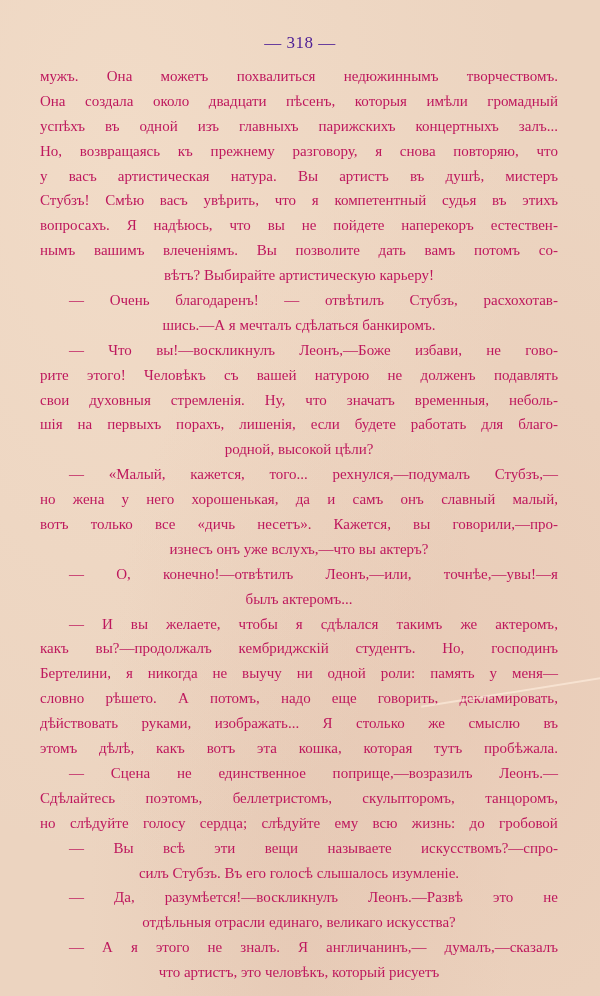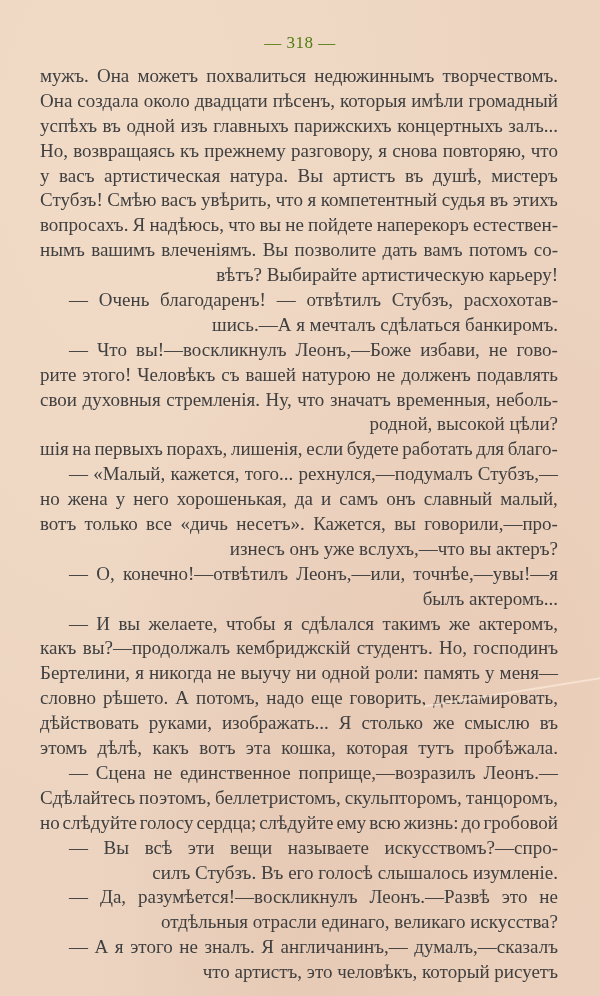--- a/index.html
+++ b/index.html
@@ -13,33 +13,33 @@
     position: relative;
     font-family: "DejaVu Serif", serif;
     color: #3b302c;
   }
   .page {
     position: absolute; left: 0; top: 0; width: 600px; height: 996px;
   }
   .page-number {
     position: absolute; top: 33px; left: 0; width: 600px;
     text-align: center; font-size: 17px; letter-spacing: 0.5px;
-    font-family: "Liberation Serif", serif; color: #4d7c0f;
+    font-family: "Liberation Serif", serif; color: #4c1d95;
   }
   .text-block {
     position: absolute; top: 64px; left: 40px; width: 518px;
   }
   .line {
     display: flex; justify-content: space-between;
     height: 24.9px; line-height: 24.9px;
     font-family: "Liberation Serif", serif;
-    font-size: 19px; white-space: nowrap;
-    color: #404040;
-  }
-  .line.last { justify-content: flex-end; }
+    font-size: 15px; white-space: nowrap;
+    color: #be185d;
+  }
+  .line.last { justify-content: center; }
   .line .w { display: inline-block; }
   .line.indent { padding-left: 29px; }
   .fold {
     position: absolute; left: 420px; top: 690px; width: 200px; height: 2px;
     background: rgba(255,240,225,0.6); transform: rotate(-9deg);
   }
 </style>
 </head>
 <body>
 
@@ -167,35 +167,35 @@
       </div>
       <div class="line">
         <span class="w">свои</span>
         <span class="w">духовныя</span>
         <span class="w">стремленія.</span>
         <span class="w">Ну,</span>
         <span class="w">что</span>
         <span class="w">значатъ</span>
         <span class="w">временныя,</span>
         <span class="w">неболь-</span>
-      </div>
-      <div class="line last">
-        <span>родной, высокой цѣли?</span>
       </div>
       <div class="line">
         <span class="w">шія</span>
         <span class="w">на</span>
         <span class="w">первыхъ</span>
         <span class="w">порахъ,</span>
         <span class="w">лишенія,</span>
         <span class="w">если</span>
         <span class="w">будете</span>
         <span class="w">работать</span>
         <span class="w">для</span>
         <span class="w">благо-</span>
+      </div>
+      <div class="line last">
+        <span>родной, высокой цѣли?</span>
       </div>
       <div class="line indent">
         <span class="w">—</span>
         <span class="w">«Малый,</span>
         <span class="w">кажется,</span>
         <span class="w">того...</span>
         <span class="w">рехнулся,—подумалъ</span>
         <span class="w">Стубзъ,—</span>
       </div>
       <div class="line">

